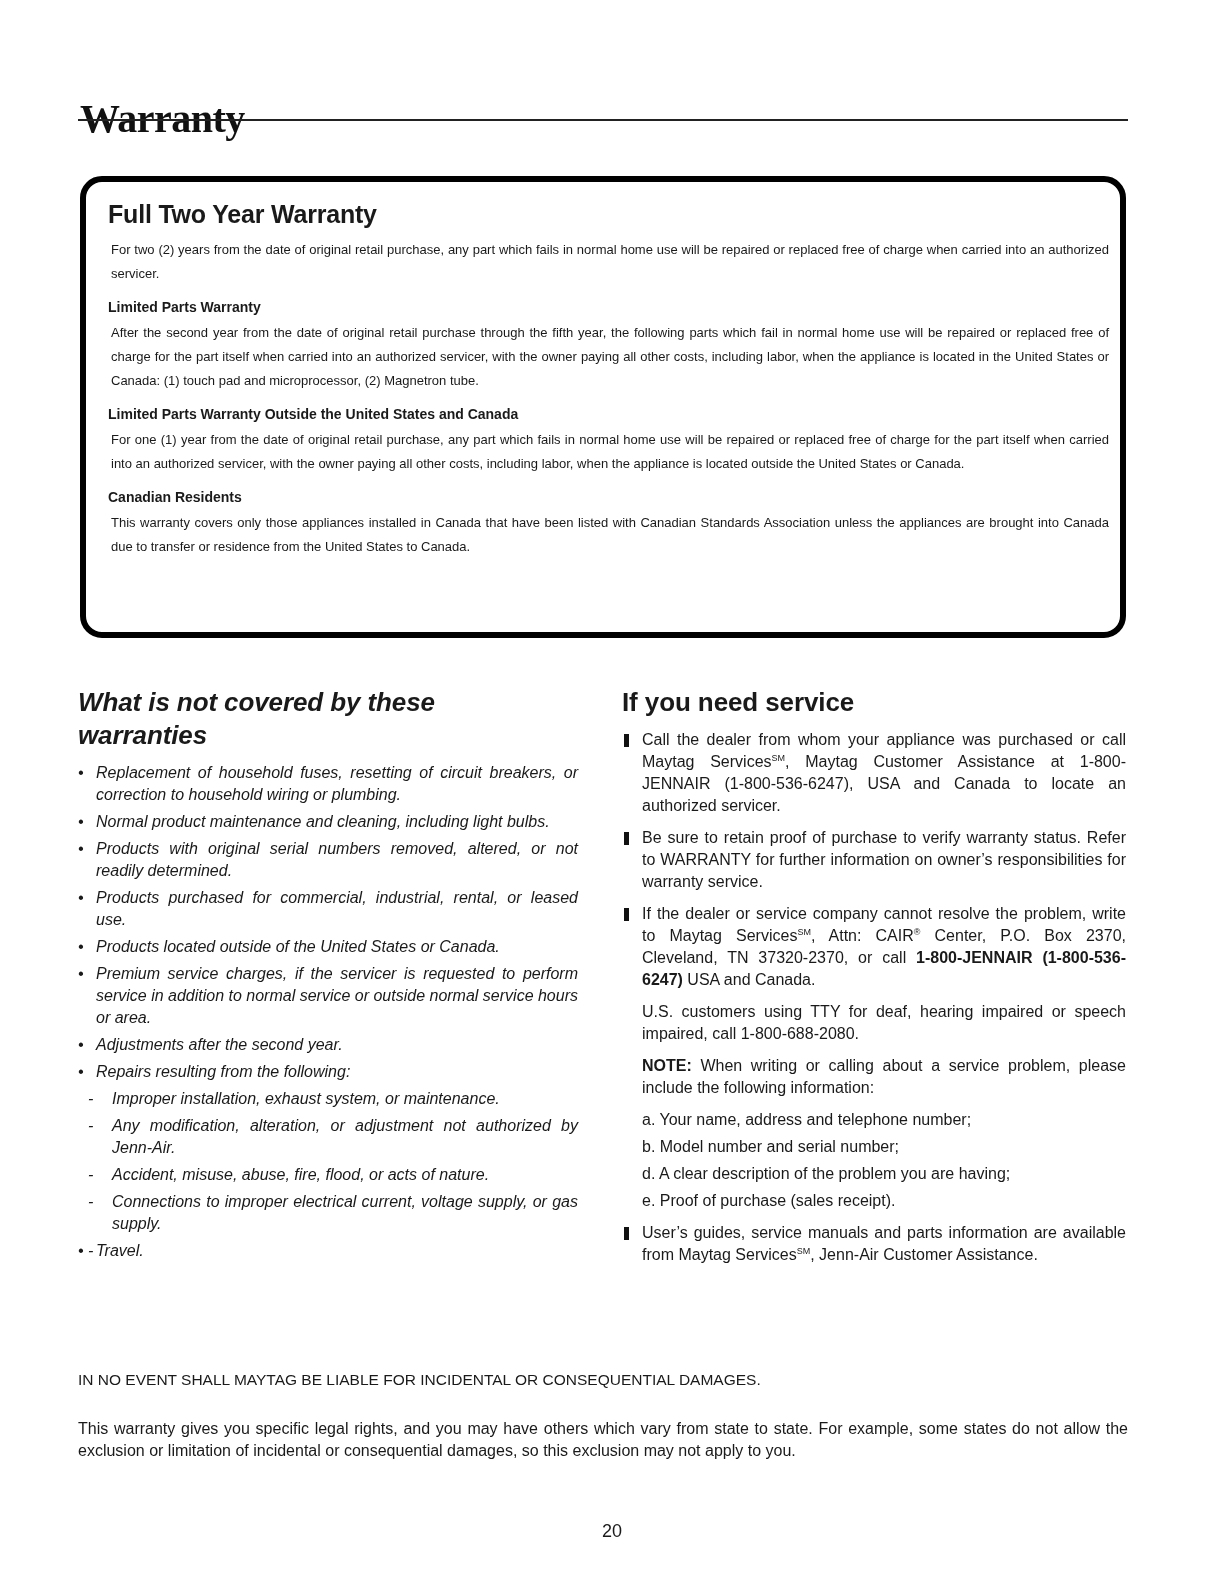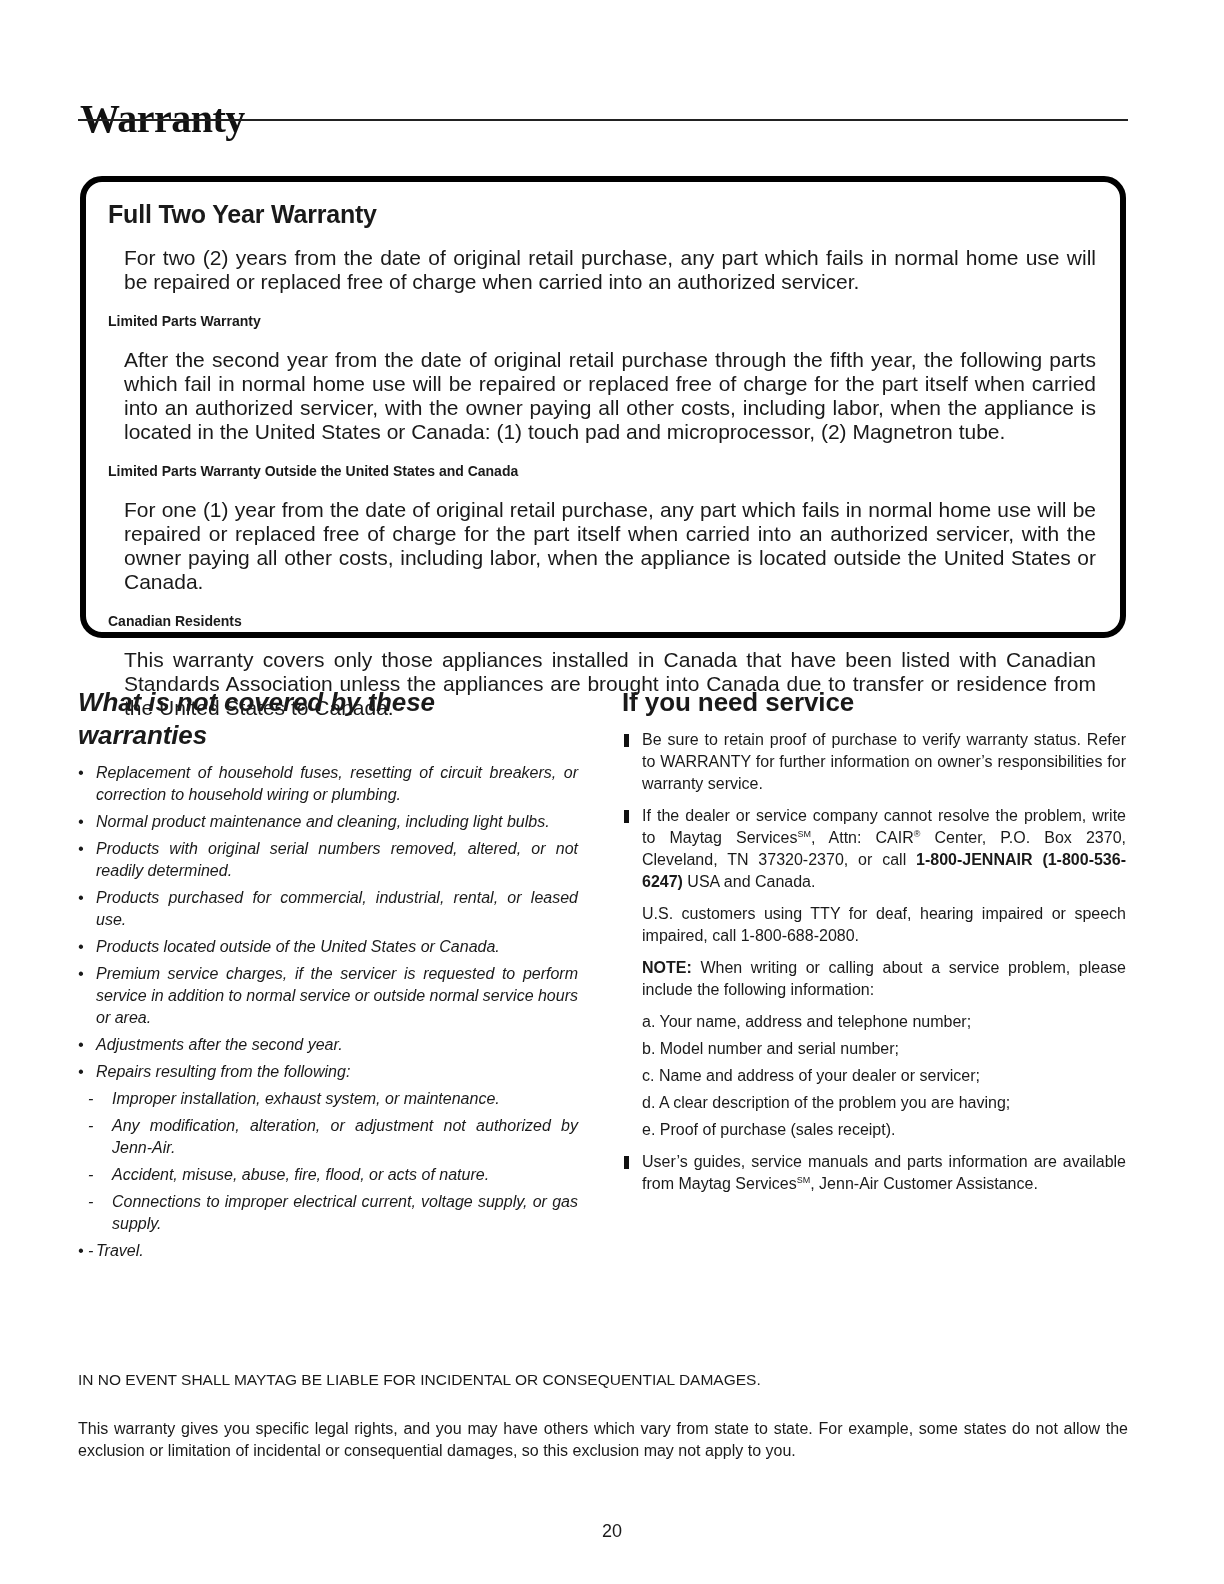--- a/index.html
+++ b/index.html
@@ -51,23 +51,23 @@
       width: 1004px;
     }
     .box-heading {
       font-weight: bold;
       font-size: 25px;
       line-height: 32px;
       margin: 0 0 8px 0;
       letter-spacing: -0.2px;
     }
     .box-para {
-      font-size: 21px;
+      font-size: 13px;
       line-height: 24px;
-      margin: 16px;
+      margin: 3px;
       text-align: justify;
     }
     .box-subhead {
       font-weight: bold;
       font-size: 14px;
       line-height: 22px;
       margin: 10px 0 0 0;
     }
     .col {
       position: absolute;
@@ -227,39 +227,42 @@
     <li class="sub-item"><span class="dash">-</span></li>
   </ul>
   <ul class="bullets">
     <li class="bullet-item"><span class="bullet-dot">•</span><span>Travel.</span></li>
   </ul>
 </section>
 
 <section class="col col-right">
   <h2 class="col-heading">If you need service</h2>
 
+  <div class="svc-item">
+    <span class="square-bullet"></span>
+    <span>Call the dealer from whom your appliance was purchased or call Maytag Services</span><sup>SM</sup><span>, Maytag Customer Assistance at 1-800-JENNAIR (1-800-536-6247), USA and Canada to locate an authorized servicer.</span>
+  </div>
 
   <div class="svc-item">
     <span class="square-bullet"></span>
     <span>Be sure to retain proof of purchase to verify warranty status. Refer to WARRANTY for further information on owner’s responsibilities for warranty service.</span>
   </div>
 
   <div class="svc-item">
     <span class="square-bullet"></span>
     <span>If the dealer or service company cannot resolve the problem, write to Maytag Services</span><sup>SM</sup><span>, Attn: CAIR</span><sup>®</sup><span> Center, P.O. Box 2370, Cleveland, TN 37320-2370, or call </span><b>1-800-JENNAIR (1-800-536-6247)</b><span> USA and Canada.</span>
   </div>
 
   <p class="svc-para">U.S. customers using TTY for deaf, hearing impaired or speech impaired, call 1-800-688-2080.</p>
 
   <p class="svc-para"><b>NOTE:</b><span> When writing or calling about a service problem, please include the following information:</span></p>
 
   <div class="info-list">
     <div class="info-item">a. Your name, address and telephone number;</div>
     <div class="info-item">b. Model number and serial number;</div>
-    <div class="info-item">c. Name and address of your dealer or servicer;</div>
     <div class="info-item">d. A clear description of the problem you are having;</div>
     <div class="info-item">e. Proof of purchase (sales receipt).</div>
   </div>
 
   <div class="svc-item">
     <span class="square-bullet"></span>
     <span>User’s guides, service manuals and parts information are available from Maytag Services</span><sup>SM</sup><span>, Jenn-Air Customer Assistance.</span>
   </div>
 </section>
 

